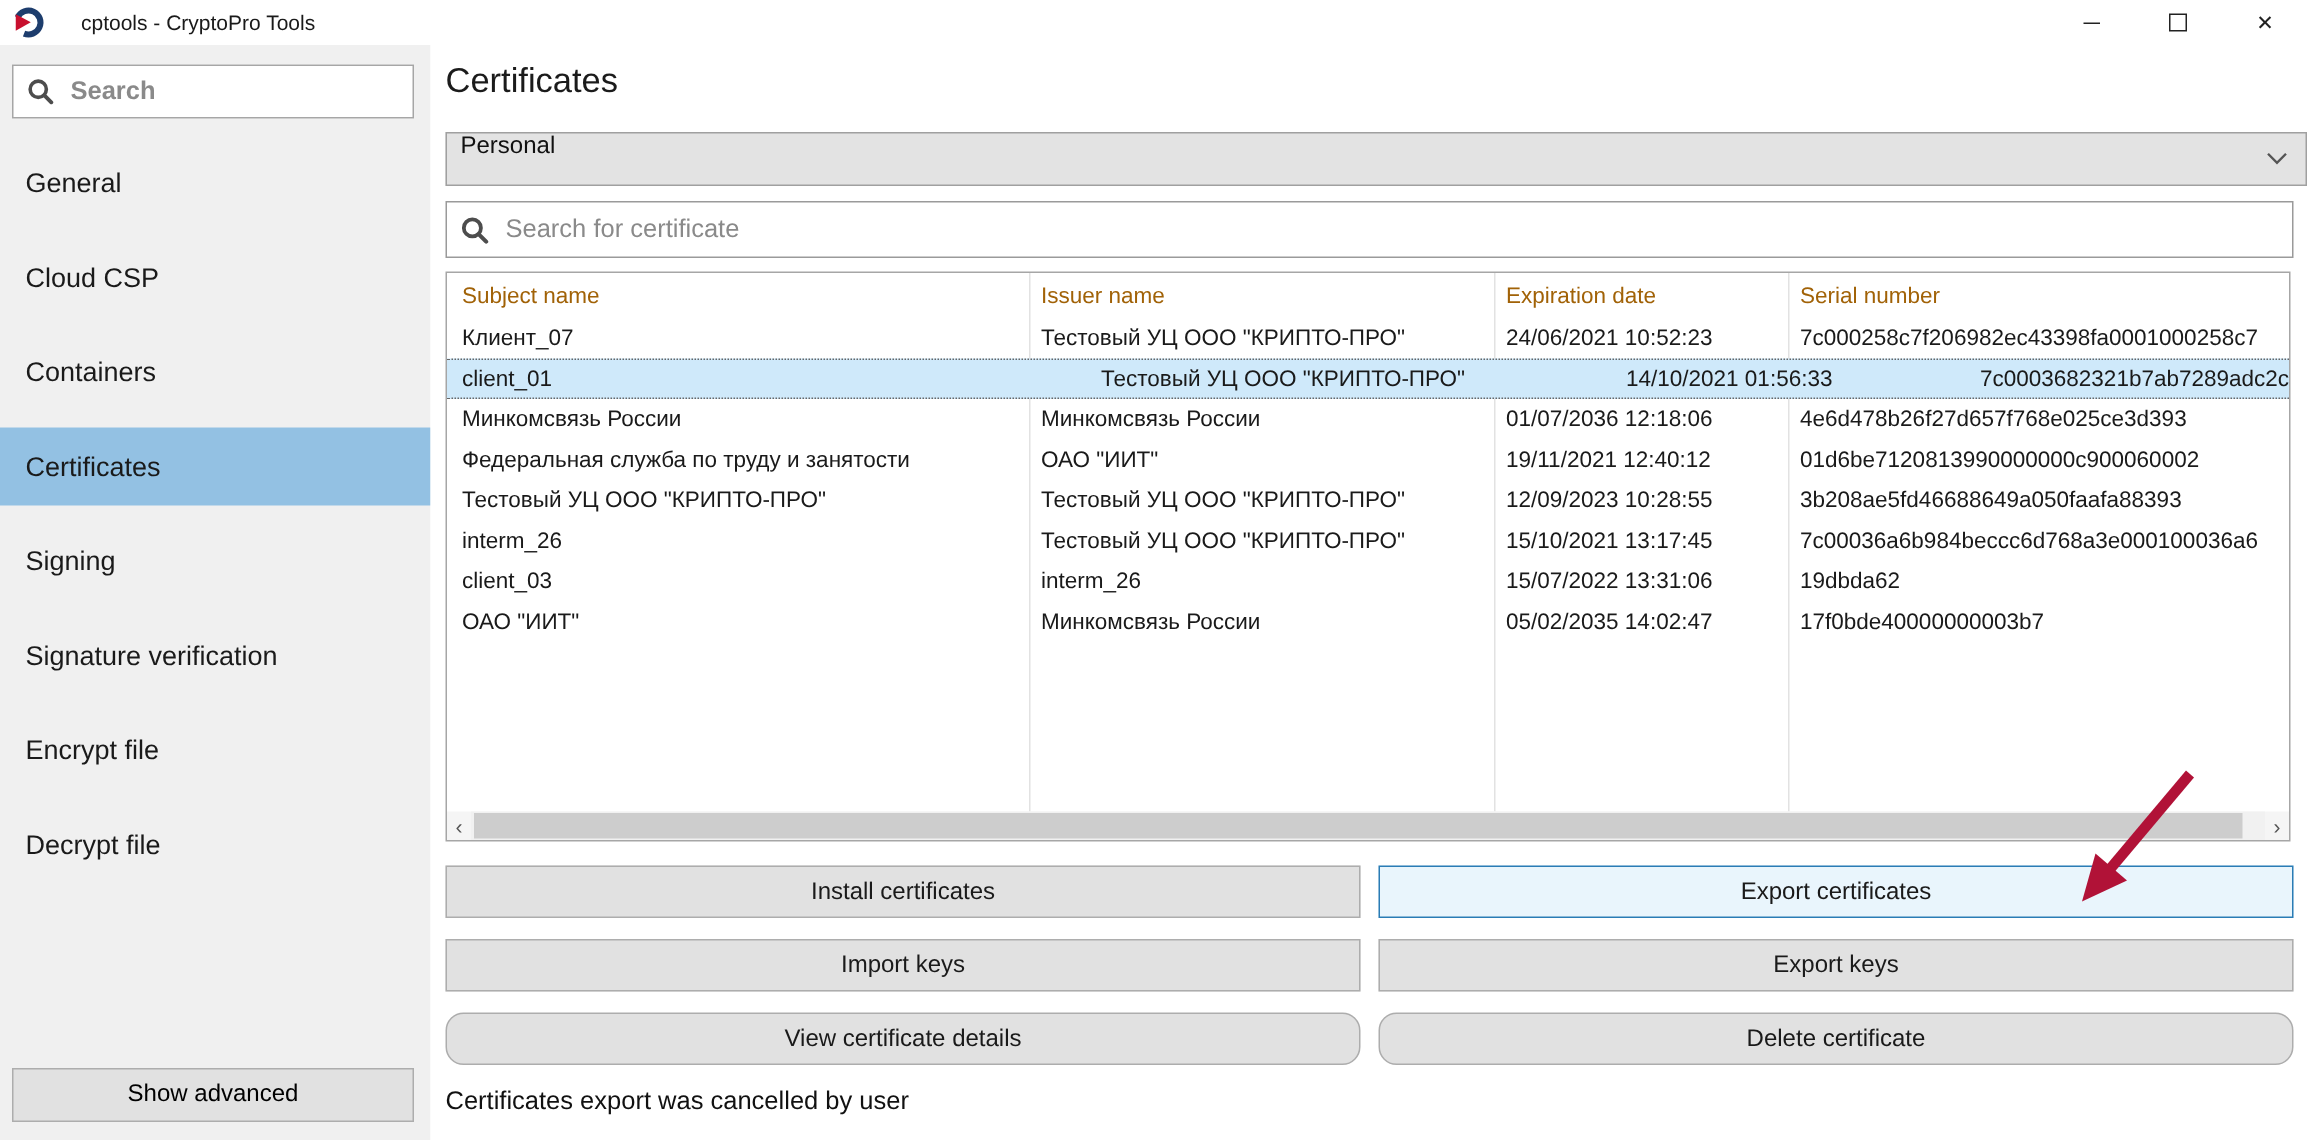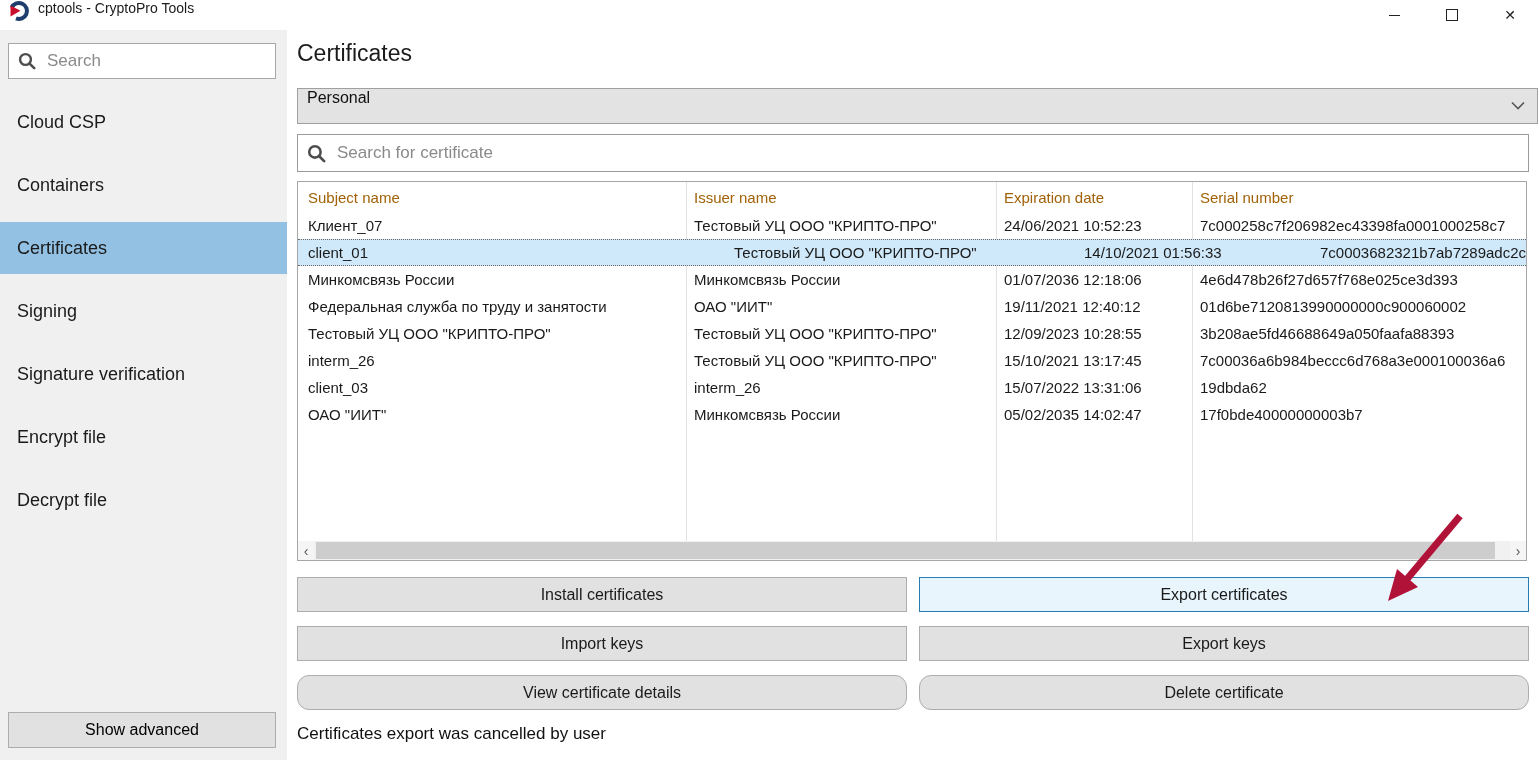--- a/index.html
+++ b/index.html
@@ -3,32 +3,32 @@
 <meta charset="utf-8">
 <style>
   html,body{margin:0;padding:0;}
   body{
     width:1539px;height:760px;position:relative;overflow:hidden;
     background:#ffffff;
     font-family:"Liberation Sans","DejaVu Sans",sans-serif;
     color:#1a1a1a;-webkit-font-smoothing:antialiased;
   }
   
-  .titlebar{position:absolute;left:0;top:0;width:1539px;height:30px;background:#fff;display:flex;}
+  .titlebar{position:absolute;left:0;top:0;width:1539px;height:30px;background:#fff;display:flex;align-items:center;gap:16px;}
   .app-icon{width:22px;height:22px;margin:0 8px 0 8px;flex:0 0 auto;}
   .title-text{font-size:14px;color:#1a1a1a;}
   .win-controls{position:absolute;right:0;top:0;height:30px;display:flex;}
   .win-btn{width:58px;height:30px;display:flex;align-items:center;justify-content:center;color:#222;font-size:13px;cursor:default;}
   .max-glyph{width:10px;height:10px;border:1px solid #222;display:block;}
   .min-glyph{width:11px;height:1px;background:#222;display:block;}
   .close-glyph{font-size:14px;line-height:1;}
   
   .sidebar{position:absolute;left:0;top:30px;width:287px;height:730px;background:#f0f0f0;}
   .side-search{position:absolute;left:8px;top:13px;width:266px;height:34px;background:#fff;border:1px solid #a6a6a6;display:flex;align-items:center;}
-  .side-search input{border:none;outline:none;flex:1;font-size:17px;color:#333;font-family:inherit;background:transparent;min-width:0;}
+  .side-search input{border:none;outline:none;flex:1;font-size:17px;color:#333;font-family:inherit;background:transparent;min-width:0;font-weight:bold;}
   .side-search input::placeholder{color:#8a8a8a;}
   .mag-icon{flex:0 0 auto;margin:0 9px 0 9px;}
   .nav{position:absolute;left:0;top:66px;width:287px;}
   .nav-item{height:52px;margin-bottom:11px;display:flex;align-items:center;padding-left:17px;font-size:18px;color:#1a1a1a;cursor:default;}
   .nav-item.selected{background:#93c1e3;}
   .show-adv{position:absolute;left:8px;bottom:12px;width:266px;height:34px;background:#e1e1e1;border:1px solid #adadad;font-size:16px;color:#000000;display:flex;align-items:center;justify-content:center;cursor:default;}
   
   .main{position:absolute;left:287px;top:30px;width:1252px;height:730px;background:#fff;}
   .page-title{position:absolute;left:10px;top:10px;font-size:23px;color:#1b1b1b;}
   .store-select{position:absolute;left:10px;top:58px;width:1230px;height:34px;background:#e3e3e3;border:1px solid #a0a0a0;display:flex;align-items:flex-start;padding-left:9px;box-sizing:content-box;font-size:16px;color:#111;cursor:default;}
@@ -81,20 +81,21 @@
 
 <div class="sidebar">
   <div class="side-search">
     <svg class="mag-icon" width="18" height="18" viewBox="0 0 18 18">
       <circle cx="7.5" cy="7.5" r="5.4" fill="none" stroke="#4d4d4d" stroke-width="2.4"></circle>
       <line x1="11.6" y1="11.6" x2="16.2" y2="16.2" stroke="#4d4d4d" stroke-width="2.6" stroke-linecap="round"></line>
     </svg>
     <input type="text" placeholder="Search" style="">
   </div>
   <div class="nav">
+    <div class="nav-item">General</div>
     <div class="nav-item">Cloud CSP</div>
     <div class="nav-item">Containers</div>
     <div class="nav-item selected">Certificates</div>
     <div class="nav-item">Signing</div>
     <div class="nav-item">Signature verification</div>
     <div class="nav-item">Encrypt file</div>
     <div class="nav-item">Decrypt file</div>
   </div>
   <div class="show-adv">Show advanced</div>
 </div>

